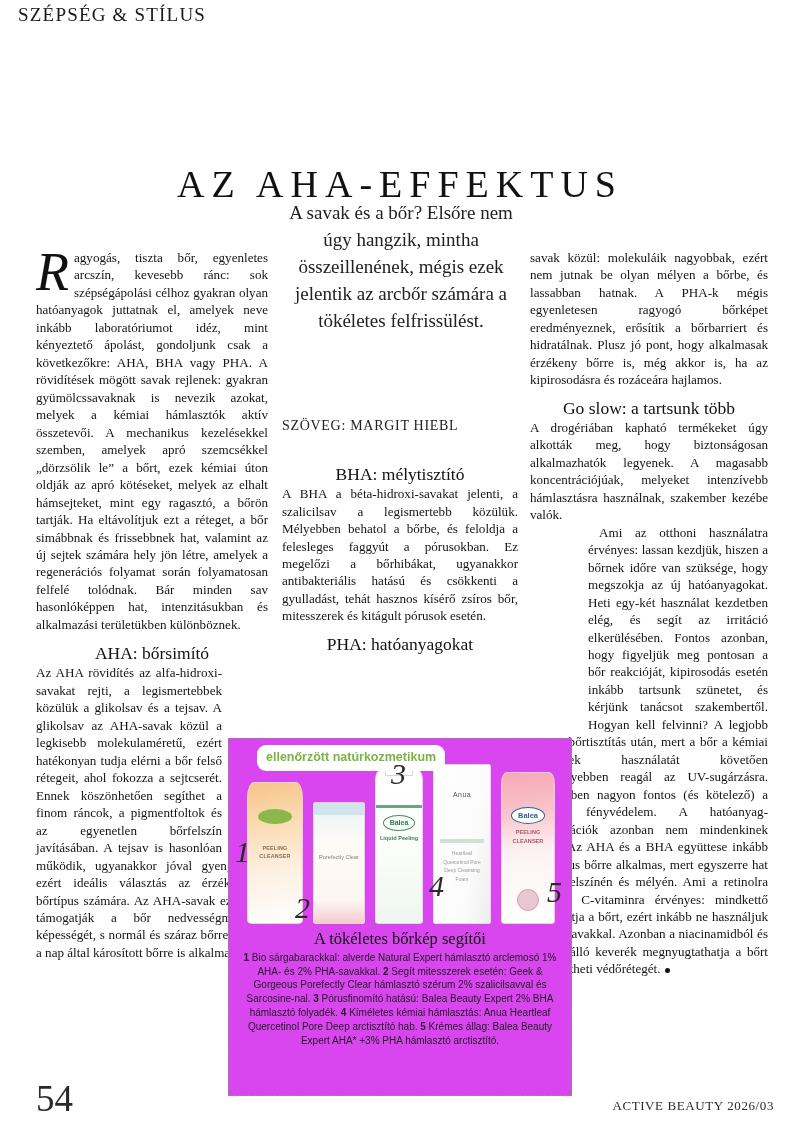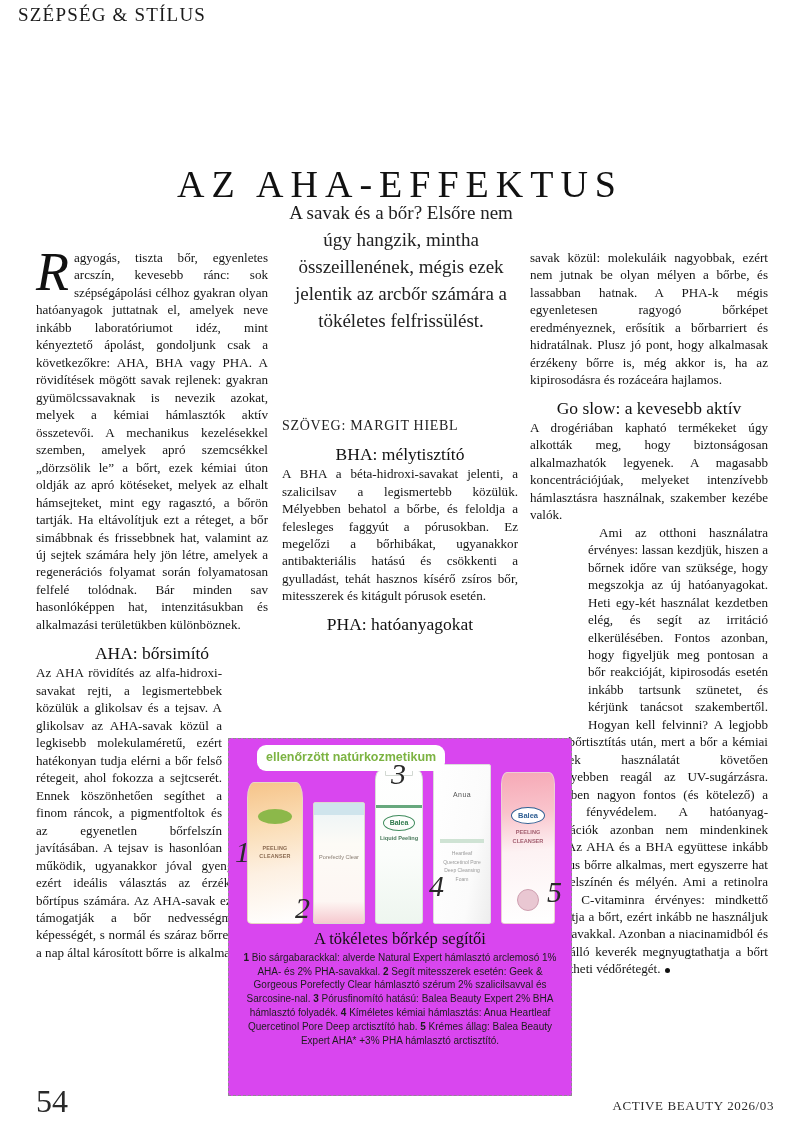--- a/index.html
+++ b/index.html
@@ -81,21 +81,21 @@
     -webkit-hyphens: auto;
     hyphens: auto;
   }
   .col p {
     margin: 0;
     text-indent: 0;
   }
   .col p + p { text-indent: 11px; }
 
   .col-1 { left: 36px;  top: 249px; width: 232px; }
-  .col-2 { left: 282px; top: 435px; width: 236px; }
+  .col-2 { left: 282px; top: 455px; width: 236px; }
   .col-3 { left: 530px; top: 249px; width: 238px; }
 
   .sub-head {
     text-align: center;
     font-size: 17.5px;
     font-weight: 400;
     margin: 9px 0 1px 0;
     line-height: 1.15;
     color: #111;
   }
@@ -389,21 +389,21 @@
     color: #1d1d1d;
   }
   .caption-body b { font-weight: 700; }
 
   
   .folio {
     position: absolute;
     left: 36px;
     bottom: 12px;
     font-family: "Liberation Serif", serif;
-    font-size: 32px;
+    font-size: 37px;
     color: #2a2a2a;
   }
   .issue {
     position: absolute;
     right: 26px;
     bottom: 18px;
     font-family: "Liberation Serif", serif;
     font-size: 13px;
     letter-spacing: .6px;
     color: #2a2a2a;
@@ -428,21 +428,21 @@
   </div>
 
   <div class="col col-2">
     <h2 class="sub-head">BHA: mélytisztító</h2>
     <p>A BHA a béta-hidroxi-savakat jelenti, a szalicilsav a legismertebb közülük. Mélyebben behatol a bőrbe, és feloldja a felesleges faggyút a pórusokban. Ez megelőzi a bőrhibákat, ugyanakkor antibakteriális hatású és csökkenti a gyulladást, tehát hasznos kísérő zsíros bőr, mitesszerek és kitágult pórusok esetén.</p>
     <h2 class="sub-head">PHA: hatóanyagokat</h2>
   </div>
 
   <div class="col col-3">
     <p>savak közül: molekuláik nagyobbak, ezért nem jutnak be olyan mélyen a bőrbe, és lassabban hatnak. A PHA-k mégis egyenletesen ragyogó bőrképet eredményeznek, erősítik a bőrbarriert és hidratálnak. Plusz jó pont, hogy alkalmasak érzékeny bőrre is, még akkor is, ha az kipirosodásra és rozáceára hajlamos.</p>
-    <h2 class="sub-head">Go slow: a kevesebb aktív</h2>
+    <h2 class="sub-head">Go slow: a tartsunk több</h2>
     <p>A drogériában kapható termékeket úgy alkották meg, hogy biztonságosan alkalmazhatók legyenek. A magasabb koncentrációjúak, melyeket intenzívebb hámlasztásra használnak, szakember kezébe valók.</p>
     <p><span class="wrap-left"></span><span>Ami az otthoni használatra érvényes: lassan kezdjük, hiszen a bőrnek időre van szüksége, hogy megszokja az új hatóanyagokat. Heti egy-két használat kezdetben elég, és segít az irritáció elkerülésében. Fontos azonban, hogy figyeljük meg pontosan a bőr reakcióját, kipirosodás esetén inkább tartsunk szünetet, és kérjünk tanácsot szakembertől. Hogyan kell felvinni? A legjobb este, a bőrtisztítás után, mert a bőr a kémiai peelingek használatát követően érzékenyebben reagál az UV-sugárzásra. Napközben nagyon fontos (és kötelező) a magas fényvédelem. A hatóanyag-kombinációk azonban nem mindenkinek valók. Az AHA és a BHA együttese inkább robusztus bőrre alkalmas, mert egyszerre hat a bőr felszínén és mélyén. Ami a retinolra vagy a C-vitaminra érvényes: mindkettő irritálhatja a bőrt, ezért inkább ne használjuk együtt savakkal. Azonban a niacinamidból és savból álló keverék megnyugtathatja a bőrt és erősítheti védőrétegét.</span><span class="endmark"></span></p>
   </div>
 
   <div class="product-box">
 
     <div class="shelf">
 
       <div class="badge">ellenőrzött natúrkozmetikum</div>
 

